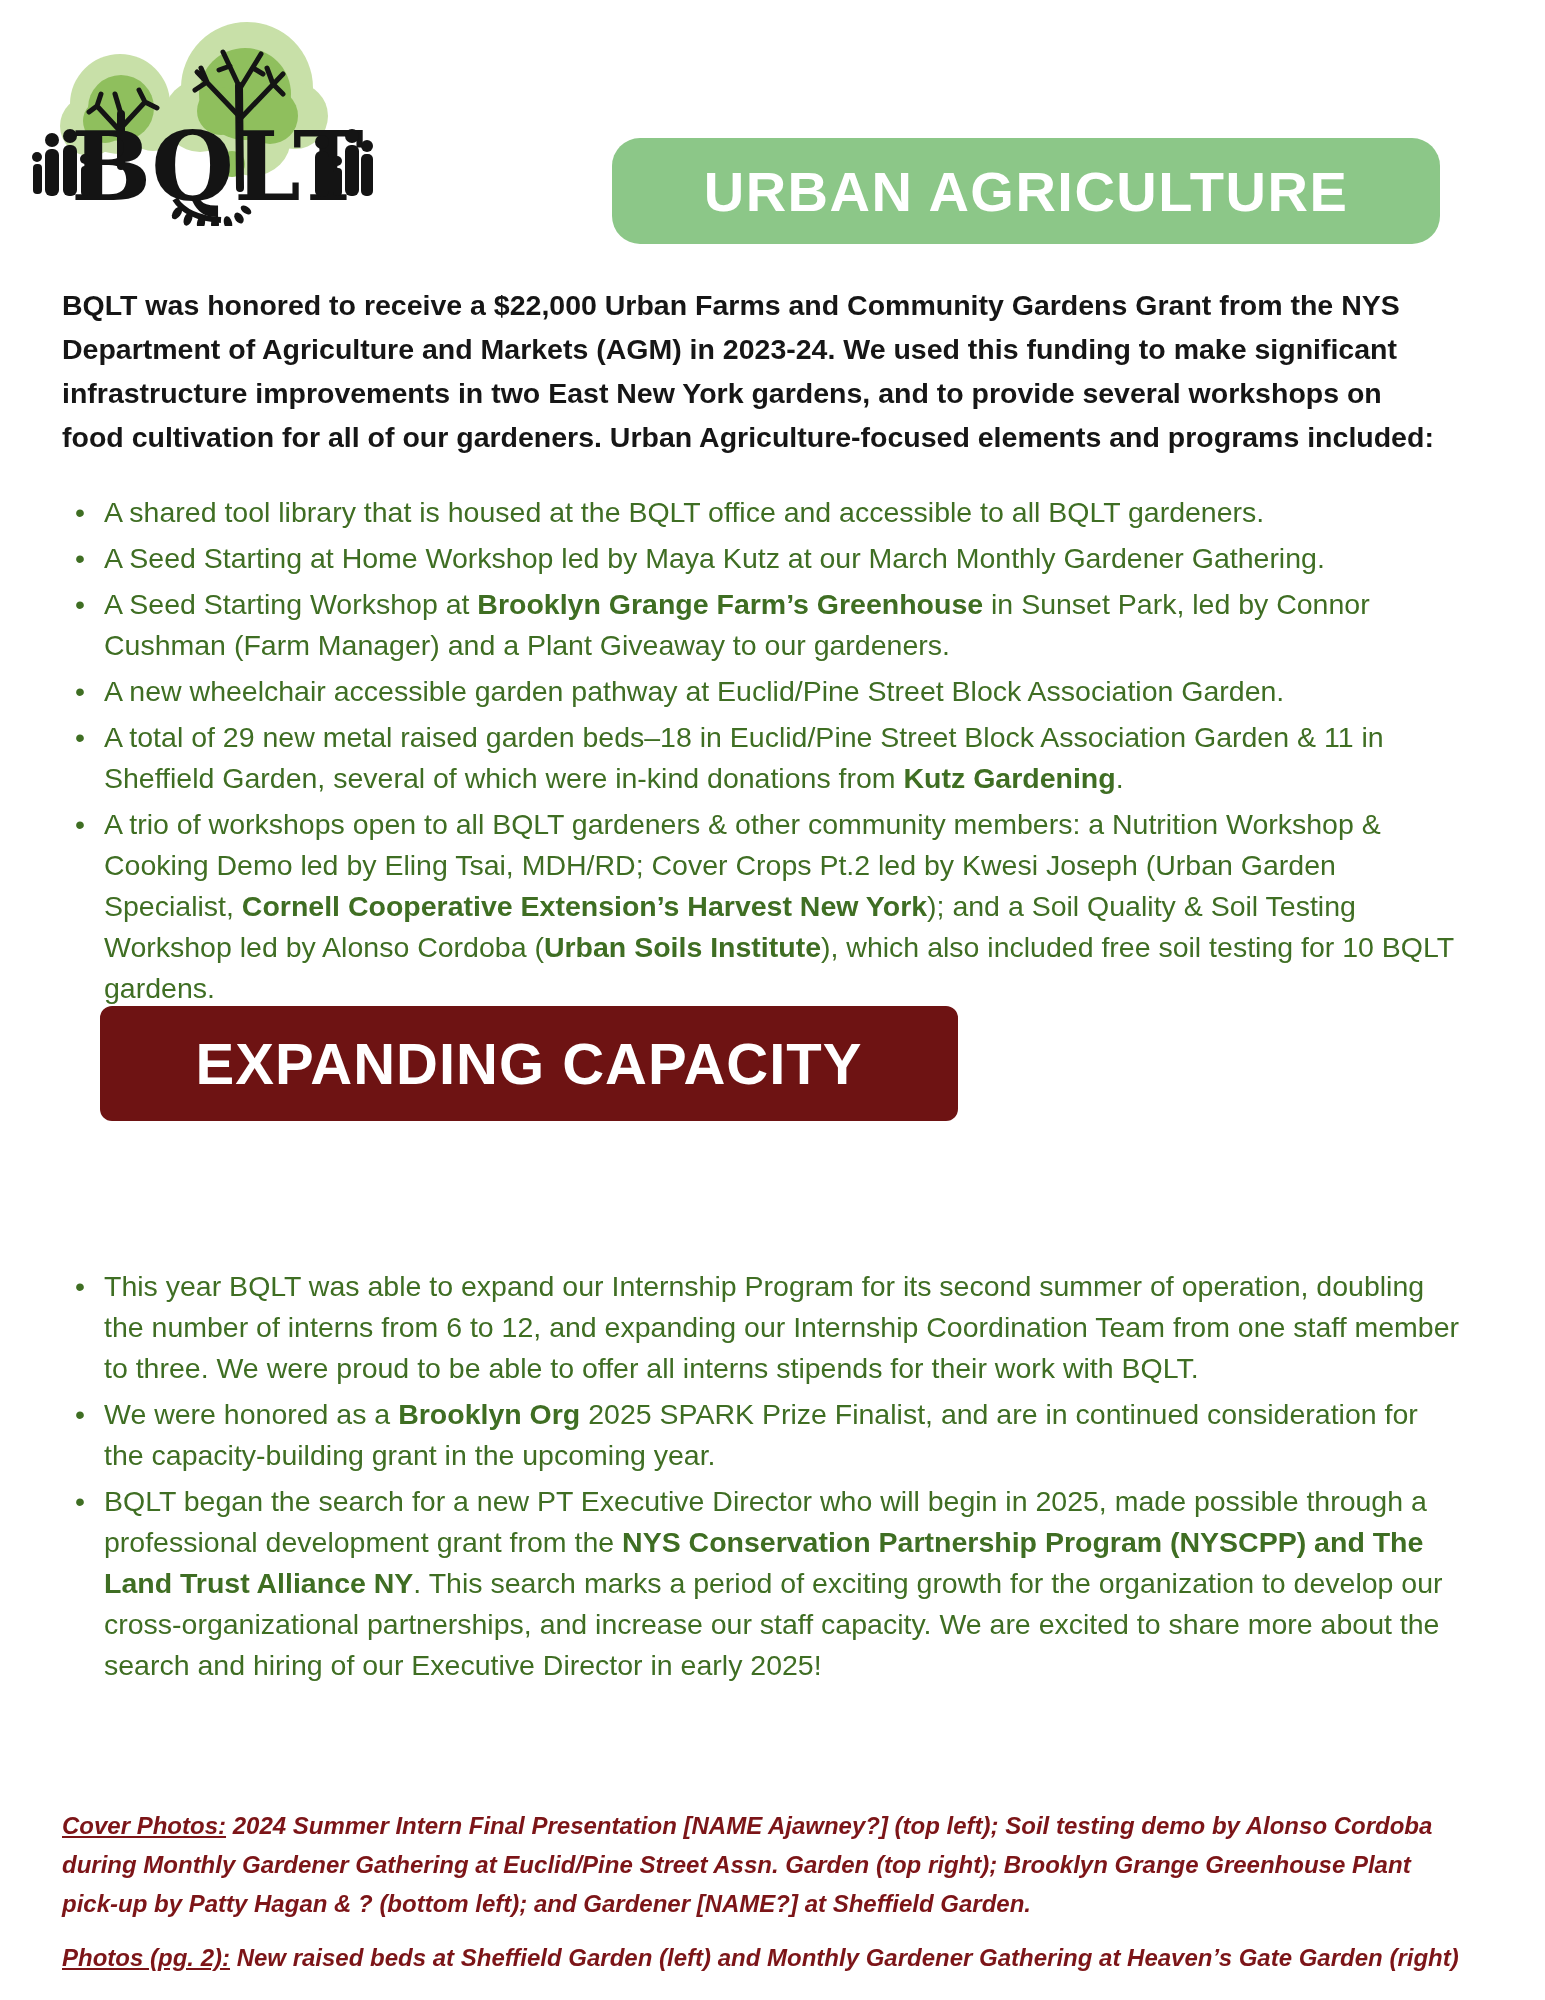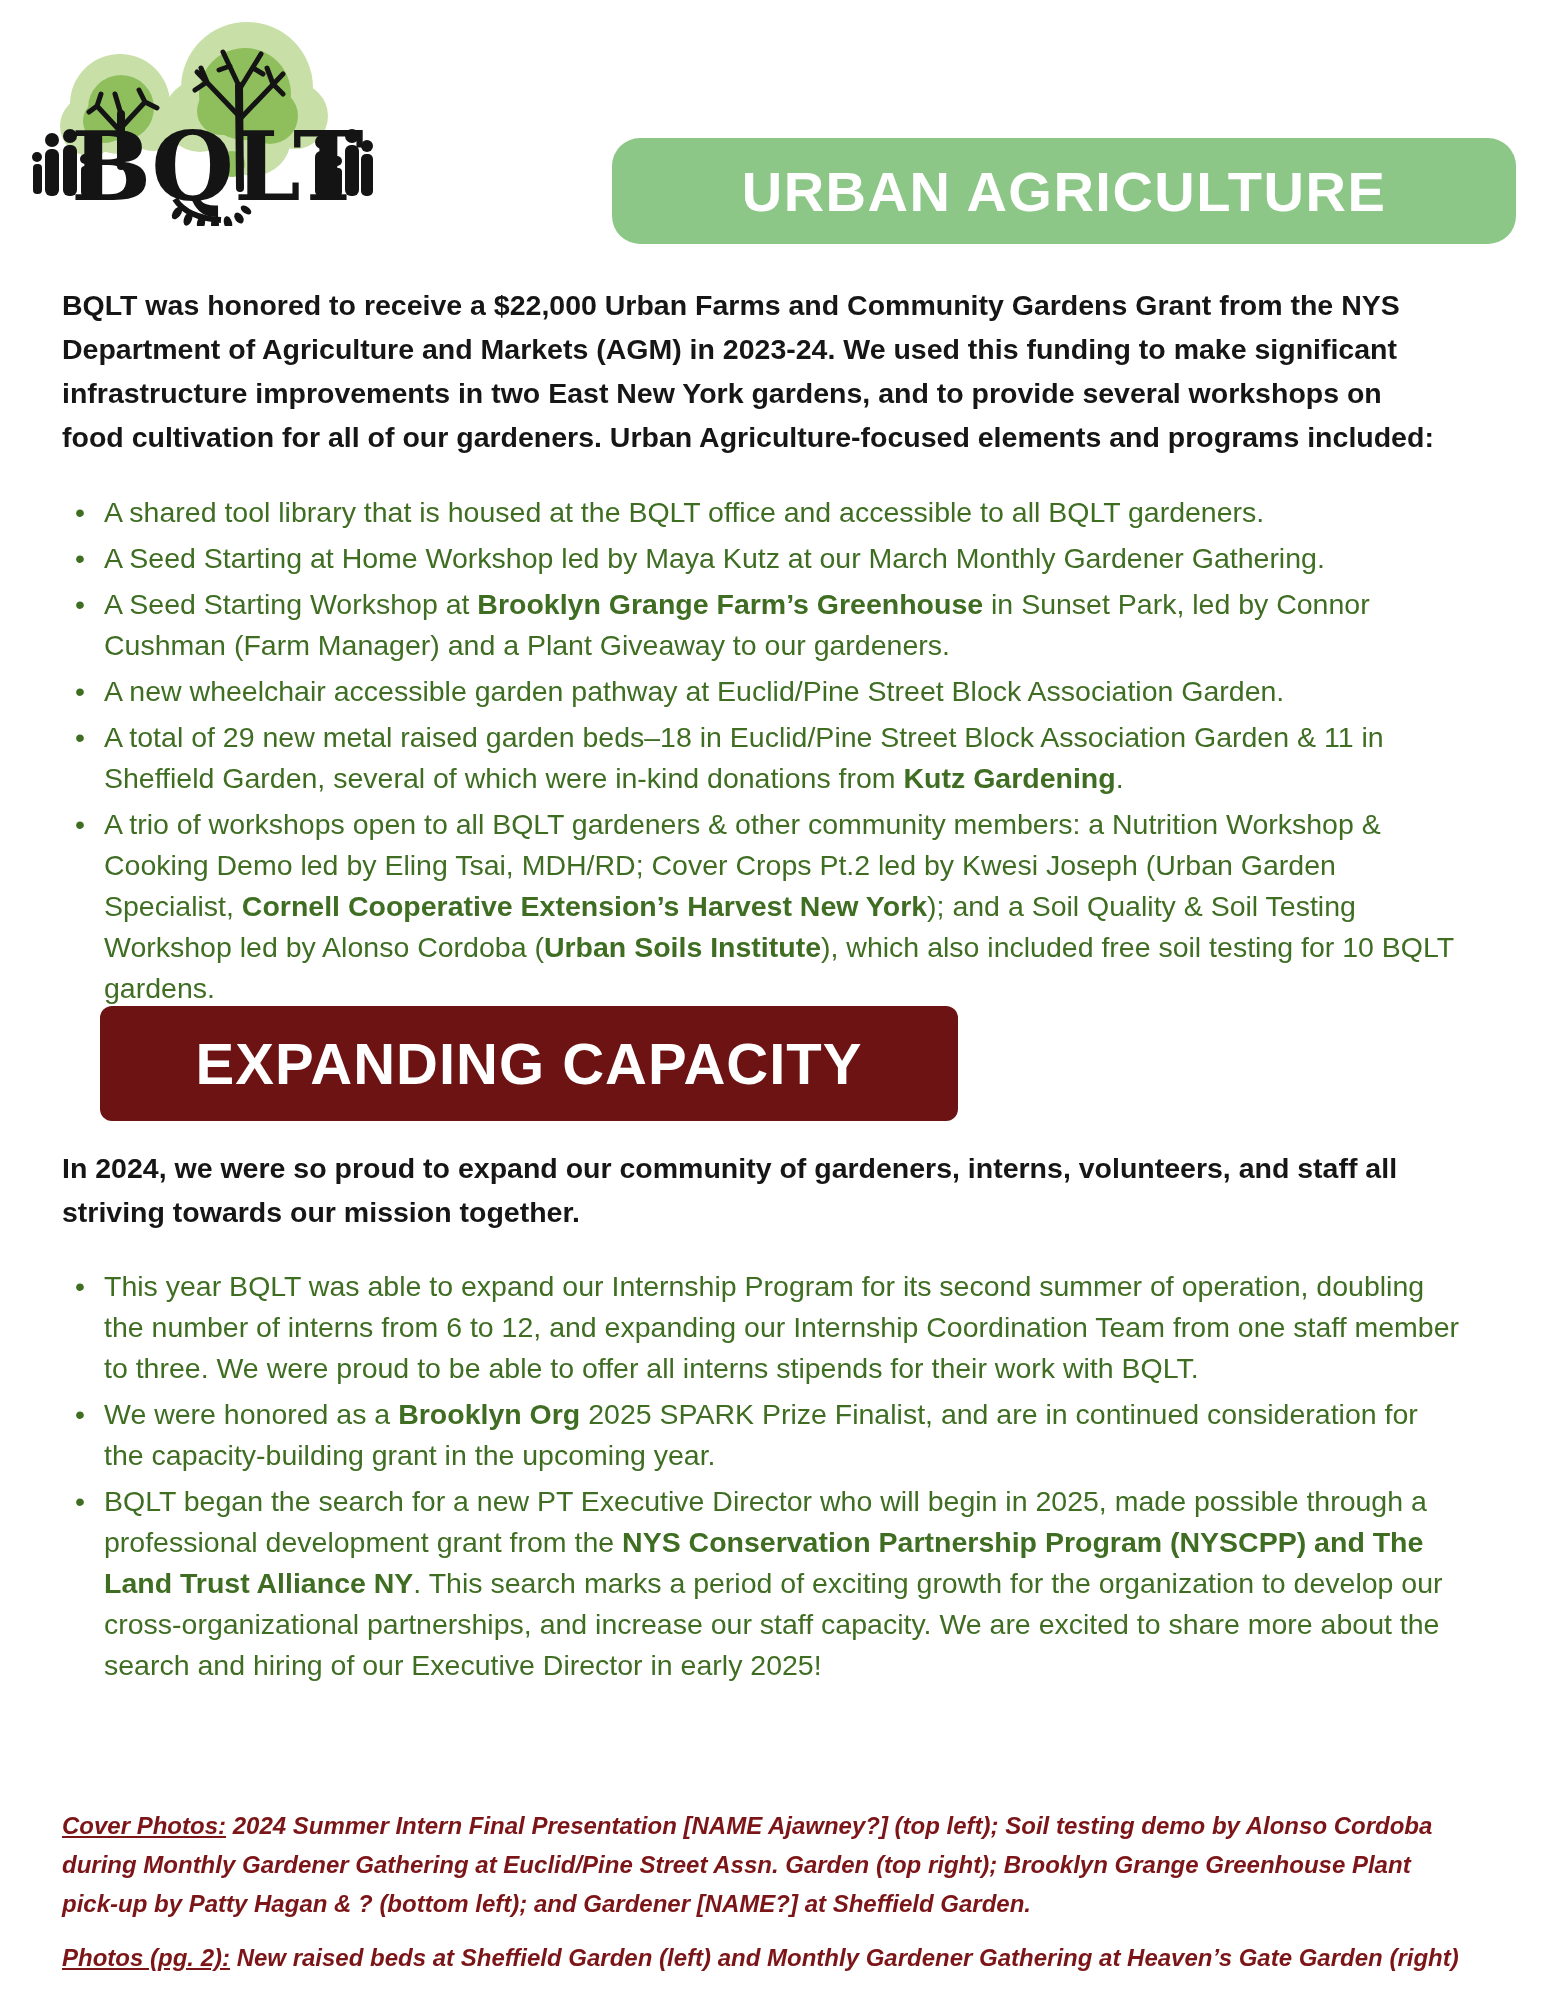--- a/index.html
+++ b/index.html
@@ -10,21 +10,21 @@
   }
   .page { position: relative; width: 1545px; height: 2000px; overflow: hidden; background: #ffffff; }
 
   .logo { position: absolute; left: 25px; top: 16px; }
 
   .banner {
     position: absolute; display: flex; align-items: center; justify-content: center;
     color: #ffffff; font-weight: 700; white-space: nowrap;
   }
   .banner-urban {
-    left: 612px; top: 138px; width: 904px; height: 106px;
+    left: 612px; top: 138px; width: 828px; height: 106px;
     border-radius: 28px; background: #8cc788; font-size: 56px; letter-spacing: 1.5px;
   }
   .banner-capacity {
     left: 100px; top: 1006px; width: 858px; height: 115px;
     border-radius: 12px; background: #6e1313; font-size: 58px; letter-spacing: 1px;
   }
 
   .intro {
     position: absolute; left: 62px; width: 1384px; margin: 0;
     color: #161616; font-weight: 700; font-size: 28.5px; line-height: 44px;
@@ -138,21 +138,20 @@
       <li><span>A Seed Starting Workshop at </span><span class="b">Brooklyn Grange Farm’s Greenhouse</span><span> in Sunset Park, led by Connor Cushman (Farm Manager) and a Plant Giveaway to our gardeners.</span></li>
       <li><span>A new wheelchair accessible garden pathway at Euclid/Pine Street Block Association Garden.</span></li>
       <li><span>A total of 29 new metal raised garden beds–18 in Euclid/Pine Street Block Association Garden &amp; 11 in Sheffield Garden, several of which were in-kind donations from </span><span class="b">Kutz Gardening</span><span>.</span></li>
       <li><span> A trio of workshops open to all BQLT gardeners &amp; other community members: a Nutrition Workshop &amp; Cooking Demo led by Eling Tsai, MDH/RD; Cover Crops Pt.2 led by Kwesi Joseph (Urban Garden Specialist, </span><span class="b">Cornell Cooperative Extension’s Harvest New York</span><span>); and a Soil Quality &amp; Soil Testing Workshop led by Alonso Cordoba (</span><span class="b">Urban Soils Institute</span><span>), which also included free soil testing for 10 BQLT gardens.</span></li>
     </ul>
 
   <div class="banner banner-capacity">
     <span>EXPANDING CAPACITY</span>
   </div>
 
-  <p class="intro intro-capacity">In 2024, we were so proud to expand our community of gardeners, interns, volunteers, and staff all striving towards our mission together.</p>
 
   <ul class="bullets list-capacity">
       <li><span>This year BQLT was able to expand our Internship Program for its second summer of operation, doubling the number of interns from 6 to 12, and expanding our Internship Coordination Team from one staff member to three. We were proud to be able to offer all interns stipends for their work with BQLT.</span></li>
       <li><span>We were honored as a </span><span class="b">Brooklyn Org</span><span> 2025 SPARK Prize Finalist, and are in continued consideration for the capacity-building grant in the upcoming year.</span></li>
       <li><span>BQLT began the search for a new PT Executive Director who will begin in 2025, made possible through a professional development grant from the </span><span class="b">NYS Conservation Partnership Program (NYSCPP) and The Land Trust Alliance NY</span><span>. This search marks a period of exciting growth for the organization to develop our cross-organizational partnerships, and increase our staff capacity. We are excited to share more about the</span><br><span>search and hiring of our Executive Director in early 2025!</span></li>
     </ul>
 
   <p class="footnote footnote-cover"><span class="u">Cover Photos:</span><span>  2024 Summer Intern Final Presentation [NAME Ajawney?] (top left); Soil testing demo by Alonso Cordoba during Monthly Gardener Gathering at Euclid/Pine Street Assn. Garden (top right); Brooklyn Grange Greenhouse Plant pick-up by Patty Hagan &amp; ? (bottom left); and Gardener [NAME?] at Sheffield Garden.</span></p>
   <p class="footnote footnote-photos"><span class="u">Photos (pg. 2):</span><span>  New raised beds at Sheffield Garden (left) and Monthly Gardener Gathering at Heaven’s Gate Garden (right)</span></p>
 

